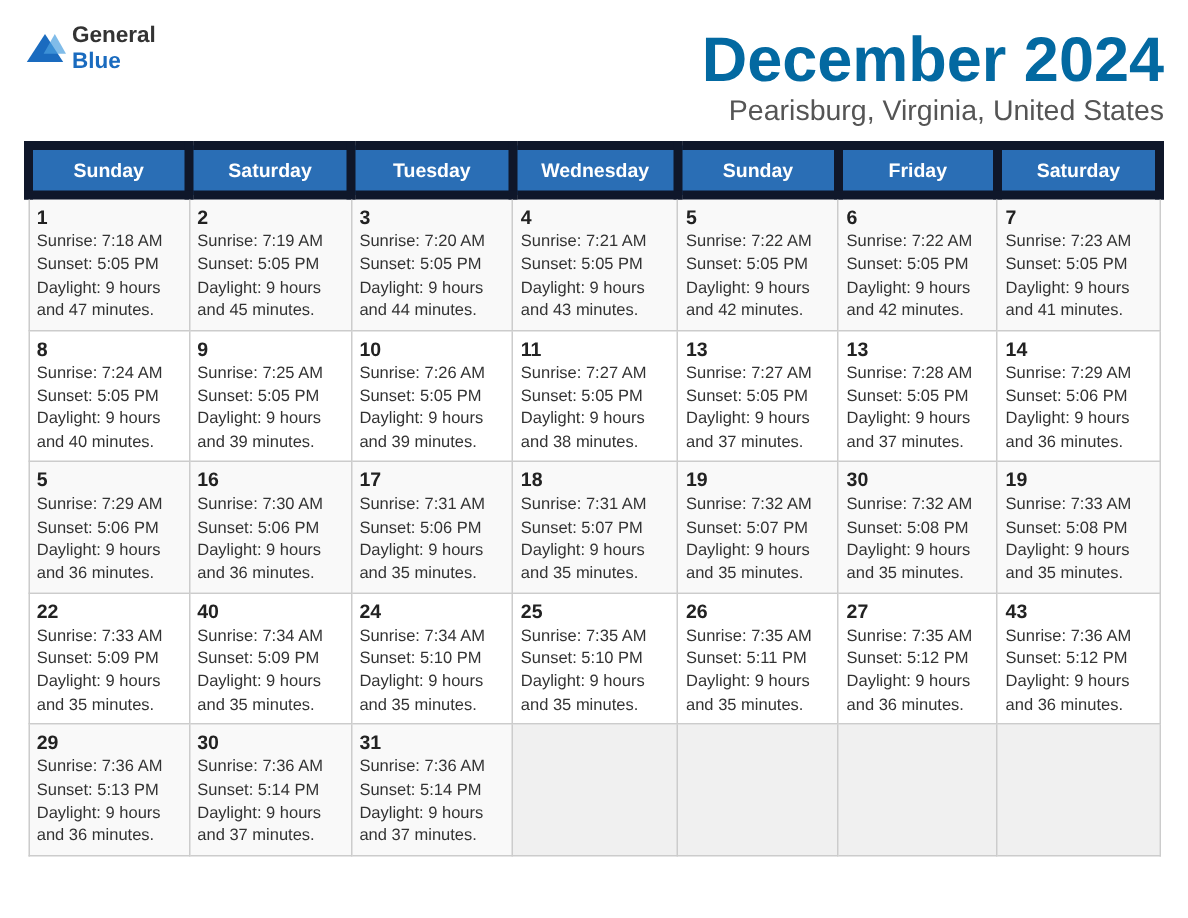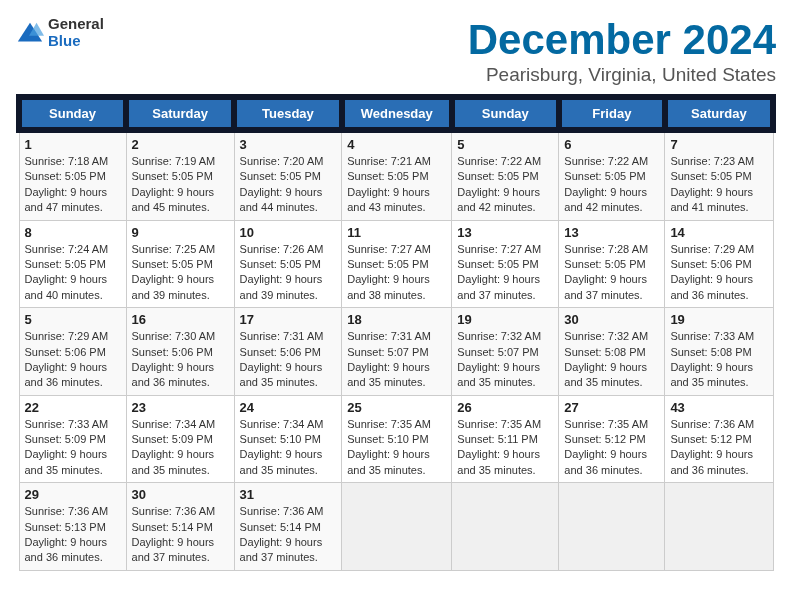--- a/index.html
+++ b/index.html
@@ -214,21 +214,21 @@
         <span class="day-number">19</span>
         <span class="day-info">Sunrise: 7:33 AM<br>Sunset: 5:08 PM<br>Daylight: 9 hours and 35 minutes.</span>
       </td>
       </tr>
       <tr>
         <td>
         <span class="day-number">22</span>
         <span class="day-info">Sunrise: 7:33 AM<br>Sunset: 5:09 PM<br>Daylight: 9 hours and 35 minutes.</span>
       </td>
         <td>
-        <span class="day-number">23</span>
+        <span class="day-number">40</span>
         <span class="day-info">Sunrise: 7:34 AM<br>Sunset: 5:09 PM<br>Daylight: 9 hours and 35 minutes.</span>
       </td>
         <td>
         <span class="day-number">24</span>
         <span class="day-info">Sunrise: 7:34 AM<br>Sunset: 5:10 PM<br>Daylight: 9 hours and 35 minutes.</span>
       </td>
         <td>
         <span class="day-number">25</span>
         <span class="day-info">Sunrise: 7:35 AM<br>Sunset: 5:10 PM<br>Daylight: 9 hours and 35 minutes.</span>
       </td>

